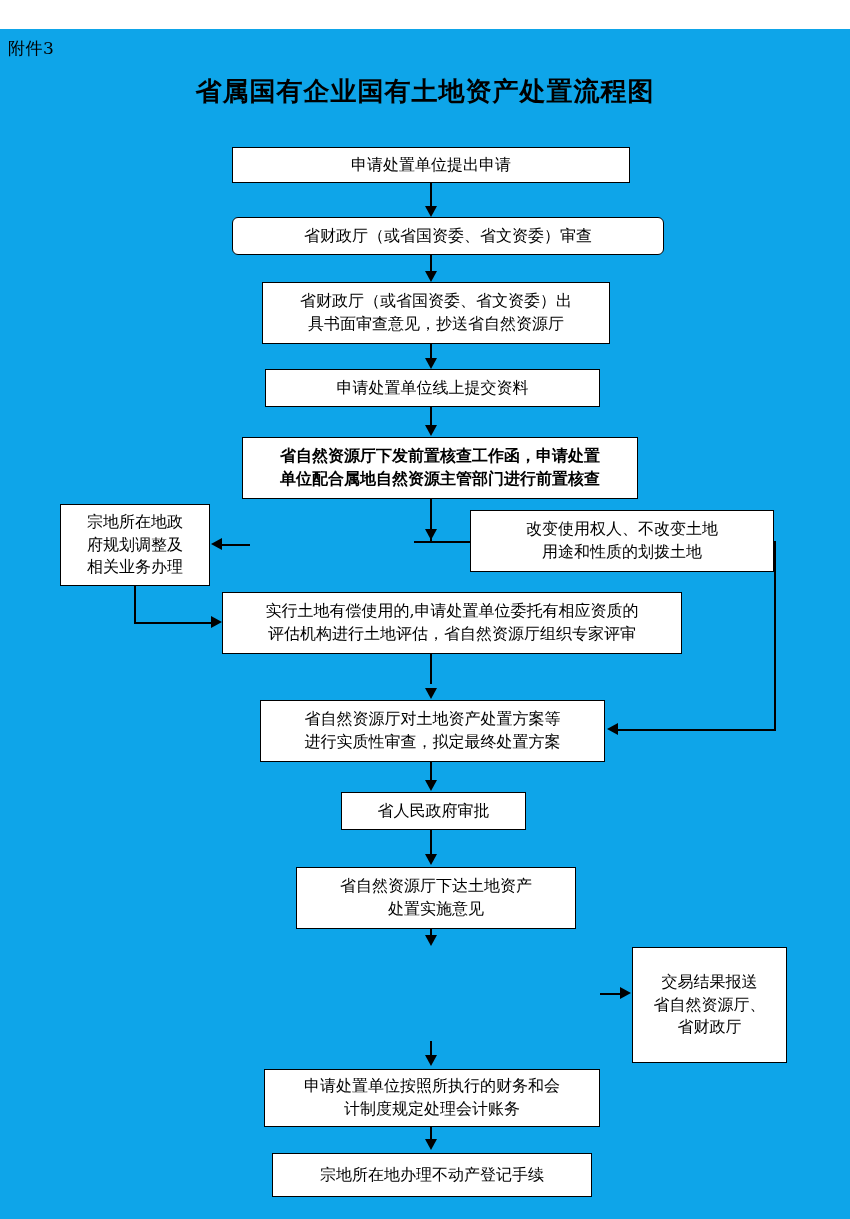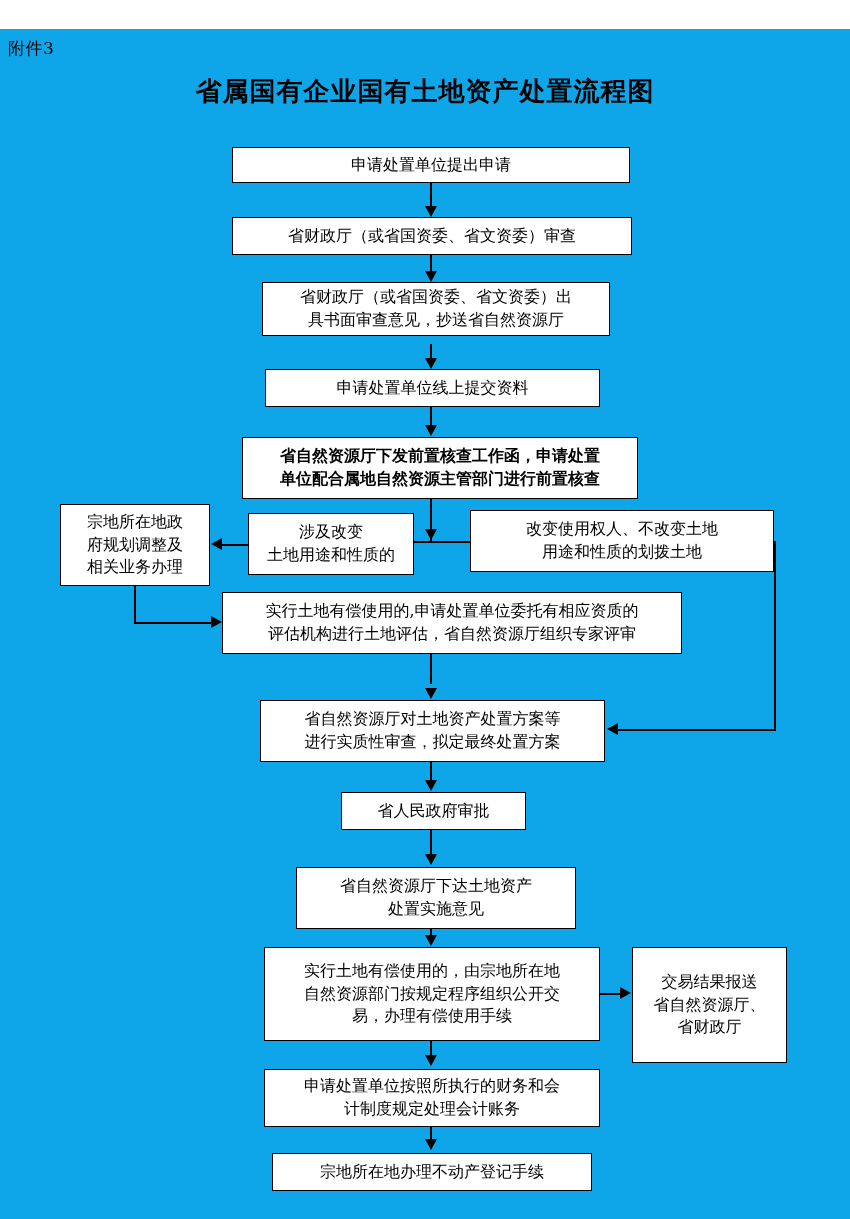--- a/index.html
+++ b/index.html
@@ -107,48 +107,44 @@
 
 <div id="page">
 
   <div class="attach-label">附件3</div>
   <div class="doc-title">省属国有企业国有土地资产处置流程图</div>
 
   <div class="node" style="left:232px; top:118px; width:398px; height:36px;">
     <span class="txt">申请处置单位提出申请</span>
   </div>
 
-  <div class="node" style="left:232px; top:188px; width:400px; height:38px;">
+  <div class="node" style="left:232px; top:188px; width:432px; height:38px;border-radius:6px;">
     <span class="txt">省财政厅（或省国资委、省文资委）审查</span>
   </div>
 
-  <div class="node" style="left:262px; top:253px; width:348px; height:54px;">
+  <div class="node" style="left:262px; top:253px; width:348px; height:62px;">
     <span class="txt">省财政厅（或省国资委、省文资委）出
 具书面审查意见，抄送省自然资源厅</span>
   </div>
 
   <div class="node" style="left:265px; top:340px; width:335px; height:38px;">
     <span class="txt">申请处置单位线上提交资料</span>
   </div>
 
   <div class="node" style="left:242px; top:408px; width:396px; height:62px;font-weight:bold;">
     <span class="txt">省自然资源厅下发前置核查工作函，申请处置
 单位配合属地自然资源主管部门进行前置核查</span>
   </div>
 
   <div class="node" style="left:60px; top:475px; width:150px; height:82px;">
     <span class="txt">宗地所在地政
 府规划调整及
 相关业务办理</span>
   </div>
 
-  <div class="node" style="left:248px; top:484px; width:166px; height:62px;">
-    <span class="txt">涉及改变
-土地用途和性质的</span>
-  </div>
 
   <div class="node" style="left:470px; top:481px; width:304px; height:62px;">
     <span class="txt">改变使用权人、不改变土地
 用途和性质的划拨土地</span>
   </div>
 
   <div class="node" style="left:222px; top:563px; width:460px; height:62px;">
     <span class="txt">实行土地有偿使用的,申请处置单位委托有相应资质的
 评估机构进行土地评估，省自然资源厅组织专家评审</span>
   </div>
@@ -160,38 +156,33 @@
 
   <div class="node" style="left:341px; top:763px; width:185px; height:38px;">
     <span class="txt">省人民政府审批</span>
   </div>
 
   <div class="node" style="left:296px; top:838px; width:280px; height:62px;">
     <span class="txt">省自然资源厅下达土地资产
 处置实施意见</span>
   </div>
 
-  <div class="node" style="left:264px; top:918px; width:336px; height:94px;">
-    <span class="txt">实行土地有偿使用的，由宗地所在地
-自然资源部门按规定程序组织公开交
-易，办理有偿使用手续</span>
-  </div>
 
   <div class="node" style="left:632px; top:918px; width:155px; height:116px;">
     <span class="txt">交易结果报送
 省自然资源厅、
 省财政厅</span>
   </div>
 
   <div class="node" style="left:264px; top:1040px; width:336px; height:58px;">
     <span class="txt">申请处置单位按照所执行的财务和会
 计制度规定处理会计账务</span>
   </div>
 
-  <div class="node" style="left:272px; top:1124px; width:320px; height:38px;">
+  <div class="node" style="left:272px; top:1124px; width:320px; height:44px;">
     <span class="txt">宗地所在地办理不动产登记手续</span>
   </div>
 
   <div class="vline" style="left:430px; top:154px; height:25px;"></div>
   <div class="arrow-down" style="left:424.5px; top:177px;"></div>
 
   <div class="vline" style="left:430px; top:226px; height:18px;"></div>
   <div class="arrow-down" style="left:424.5px; top:242px;"></div>
 
   <div class="vline" style="left:430px; top:315px; height:16px;"></div>

